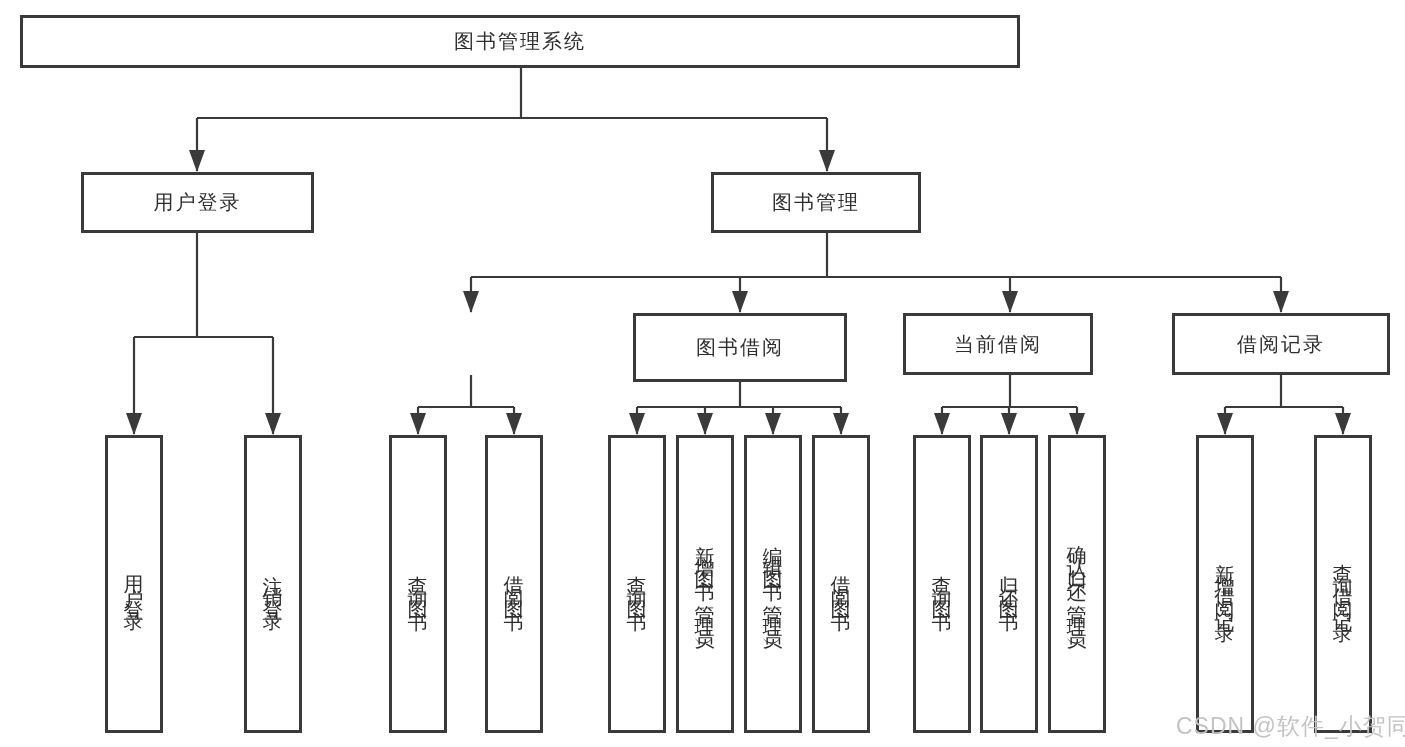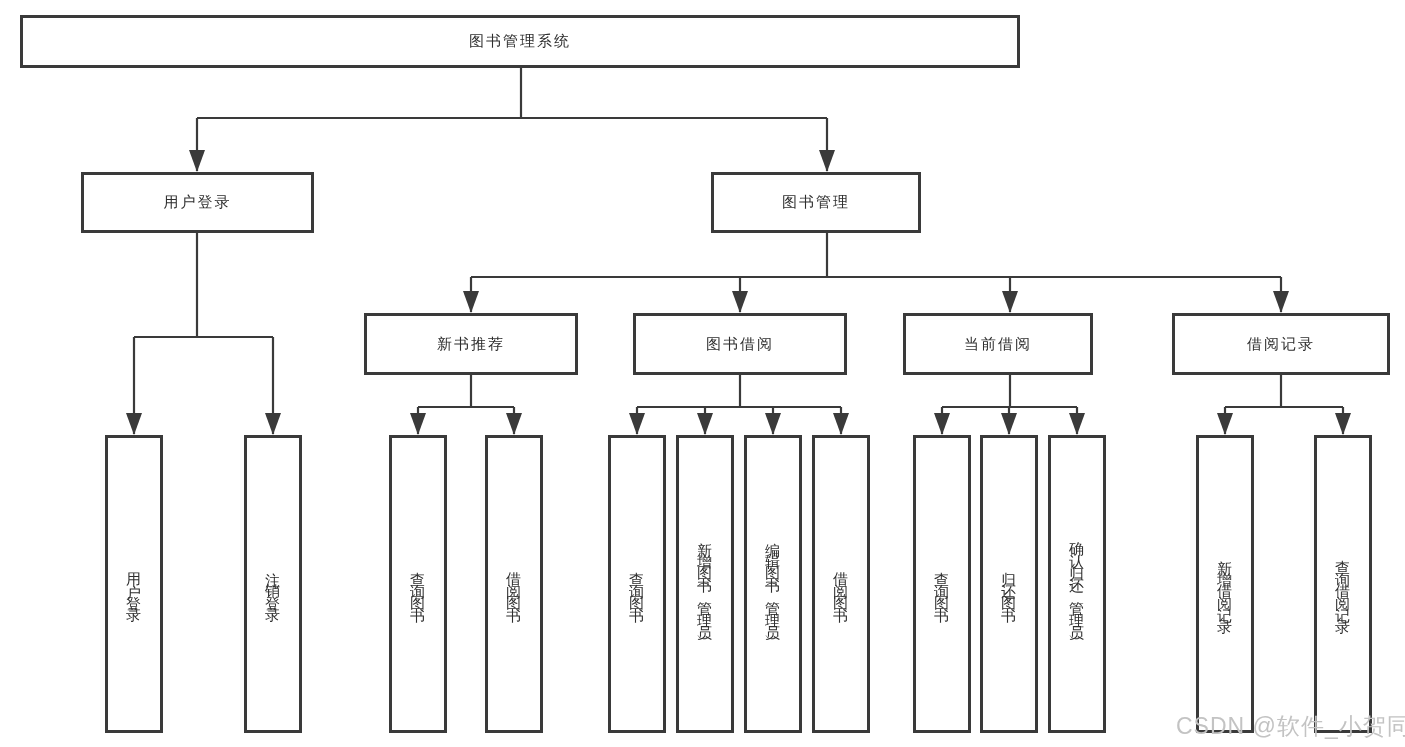--- a/index.html
+++ b/index.html
@@ -5,21 +5,21 @@
   html,body{margin:0;padding:0;background:#ffffff;}
   .canvas{
     position:relative;width:1405px;height:747px;background:#ffffff;
     font-family:"Liberation Sans","DejaVu Sans",sans-serif;overflow:hidden;
   }
   .wires{position:absolute;left:0;top:0;z-index:1;}
   .node{
     position:absolute;z-index:2;background:#ffffff;
     border:3px solid #3a3a3a;box-sizing:border-box;
     display:flex;align-items:center;justify-content:center;
-    color:#2e2e2e;font-size:15px;letter-spacing:2px;white-space:nowrap;
+    color:#2e2e2e;font-size:20px;letter-spacing:2px;white-space:nowrap;
   }
   .node.v{
     writing-mode:vertical-rl;text-orientation:mixed;
     letter-spacing:12px;line-height:1;white-space:normal;
   }
   .watermark{
     position:absolute;left:1176px;top:711px;z-index:6;
     font-size:23px;color:#c3c3c3;letter-spacing:1px;white-space:nowrap;
   }
 </style>
@@ -62,22 +62,21 @@
       <line x1="1225" y1="407" x2="1225" y2="434"></line>
       <line x1="1343" y1="407" x2="1343" y2="434"></line>
     </g>
   </svg>
 
   <div class="node" style="left:20px;top:15px;width:1000px;height:53px">图书管理系统</div>
 
   <div class="node" style="left:81px;top:172px;width:233px;height:61px">用户登录</div>
   <div class="node" style="left:711px;top:172px;width:210px;height:61px">图书管理</div>
 
-  <div class="node" style="left:364px;top:313px;width:214px;height:62px">新书推荐</div>
-  <div class="node" style="left:633px;top:313px;width:214px;height:62px">图书借阅</div>
+  <div class="node" style="left:633px;top:313px;width:214px;height:69px">图书借阅</div>
   <div class="node" style="left:903px;top:313px;width:190px;height:62px">当前借阅</div>
   <div class="node" style="left:1172px;top:313px;width:218px;height:62px">借阅记录</div>
 
   <div class="node v" style="left:105px;top:435px;width:58px;height:298px">用户登录</div>
   <div class="node v" style="left:244px;top:435px;width:58px;height:298px">注销登录</div>
 
   <div class="node v" style="left:389px;top:435px;width:58px;height:298px">查询图书</div>
   <div class="node v" style="left:485px;top:435px;width:58px;height:298px">借阅图书</div>
 
   <div class="node v" style="left:608px;top:435px;width:58px;height:298px">查询图书</div>

